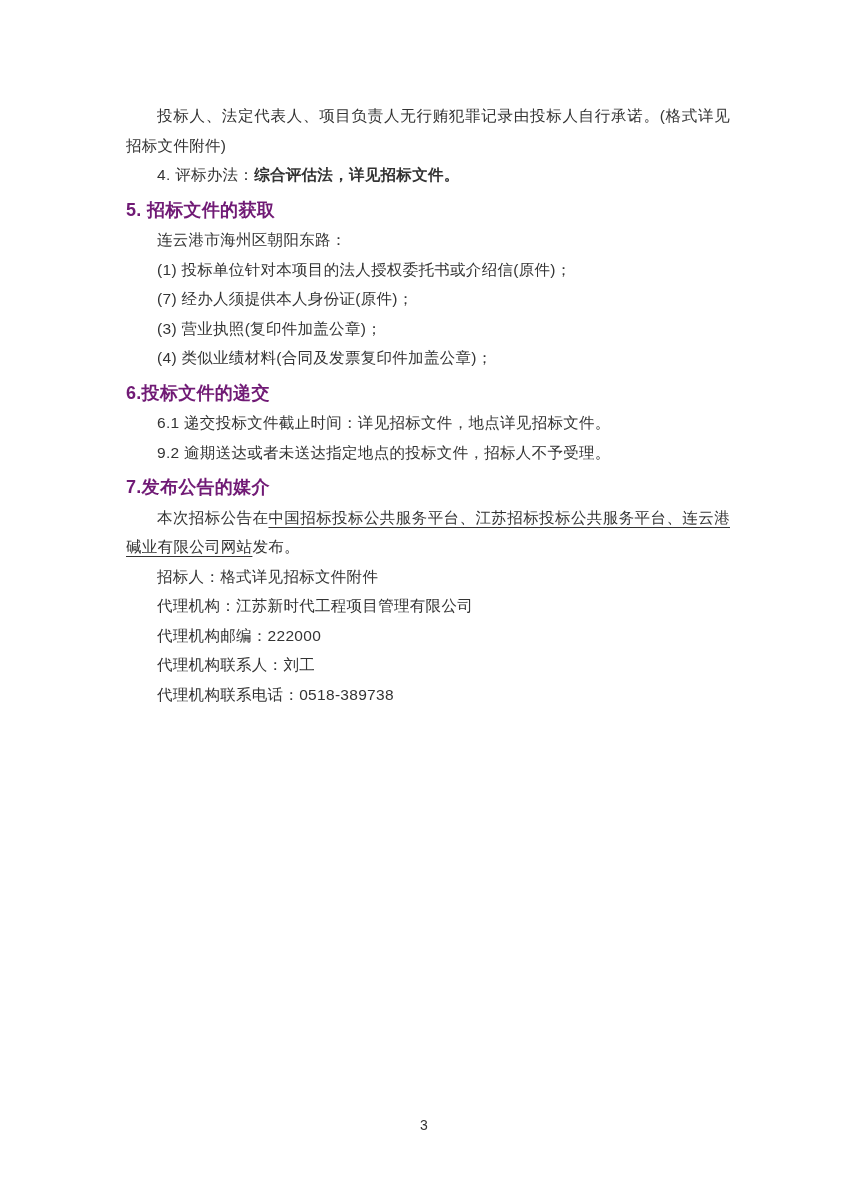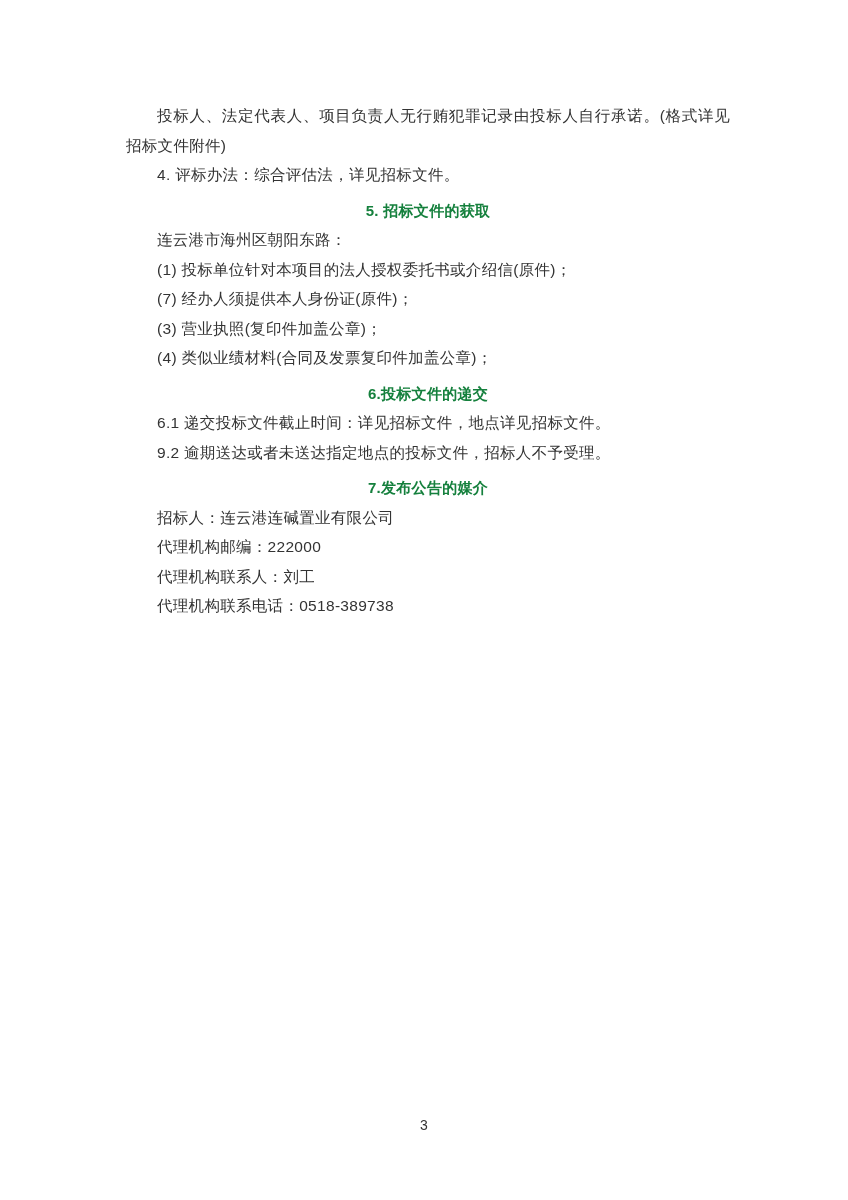--- a/index.html
+++ b/index.html
@@ -29,28 +29,27 @@
   .content p {
     margin: 0;
     font-size: 15.5px;
     line-height: 29.5px;
     letter-spacing: 0.3px;
   }
   .indent { text-indent: 2em; }
   .justify { text-align: justify; }
   .content h2 {
     margin: 6px 0 0 0;
-    font-size: 15px;
+    font-size: 18px;
     line-height: 29.5px;
     font-weight: 700;
     letter-spacing: 0.3px;
-    color: #15803d;
-    text-align: center;
+    color: #701a75;
   }
-  .bold { font-weight: 400; }
+  .bold { font-weight: 700; }
   .underline {
     text-decoration: underline;
     text-underline-offset: 4px;
   }
   .page-footer {
     position: absolute;
     top: 1106px;
     left: 0;
     width: 848px;
     text-align: center;
@@ -79,23 +78,25 @@
     <p class="indent">(4) 类似业绩材料(合同及发票复印件加盖公章)；</p>
 
 
     <h2>6.投标文件的递交</h2>
 
     <p class="indent">6.1 递交投标文件截止时间：详见招标文件，地点详见招标文件。</p>
     <p class="indent">9.2 逾期送达或者未送达指定地点的投标文件，招标人不予受理。</p>
 
     <h2>7.发布公告的媒介</h2>
 
+    <p class="indent justify"><span>本次招标公告在</span><span class="underline">中国招标投标公共服务平台、江苏招标投标公共服务平台、连云港碱业有限公司网站</span><span>发布。</span></p>
 
 
-    <p class="indent">招标人：连云港连碱置业有限公司</p>
+    <p class="indent">招标人：格式详见招标文件附件</p>
+    <p class="indent">代理机构：江苏新时代工程项目管理有限公司</p>
     <p class="indent">代理机构邮编：222000</p>
     <p class="indent">代理机构联系人：刘工</p>
     <p class="indent">代理机构联系电话：0518-389738</p>
 
   </div>
 
   <div class="page-footer">3</div>
 </div>
 
 </body></html>

